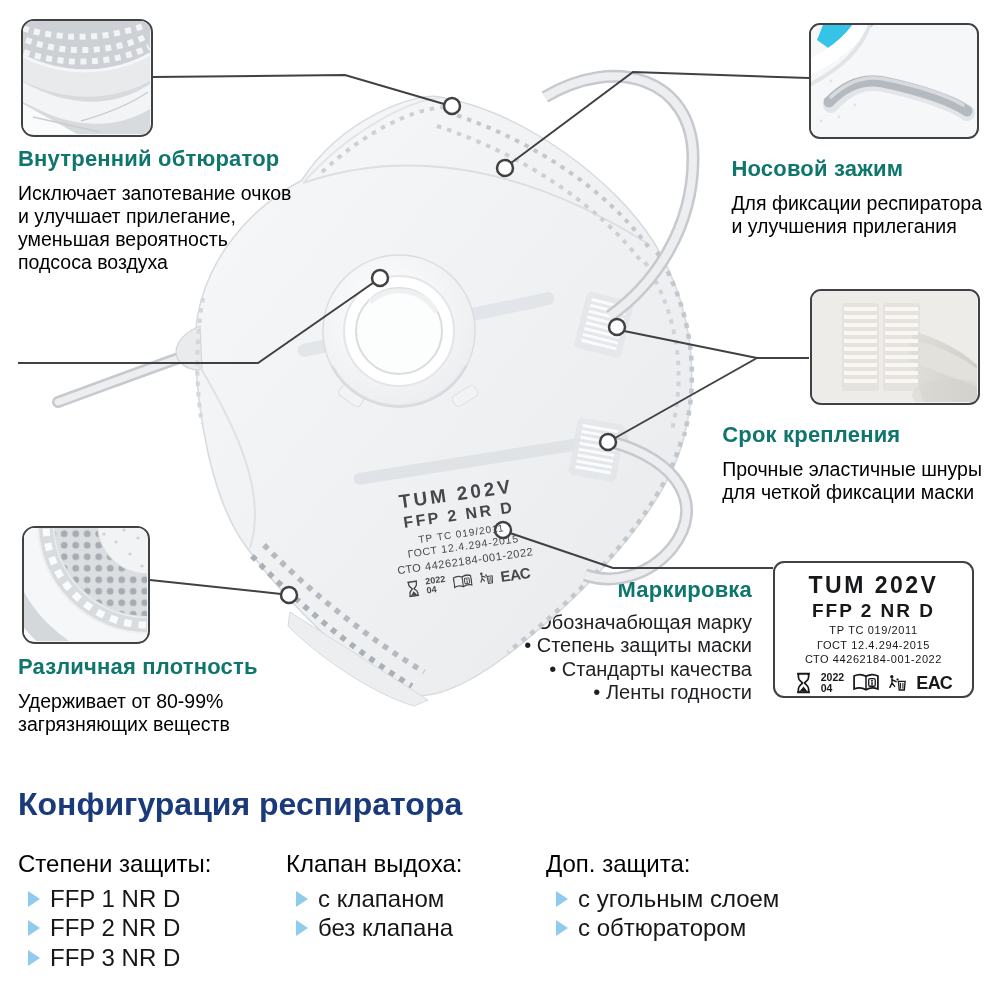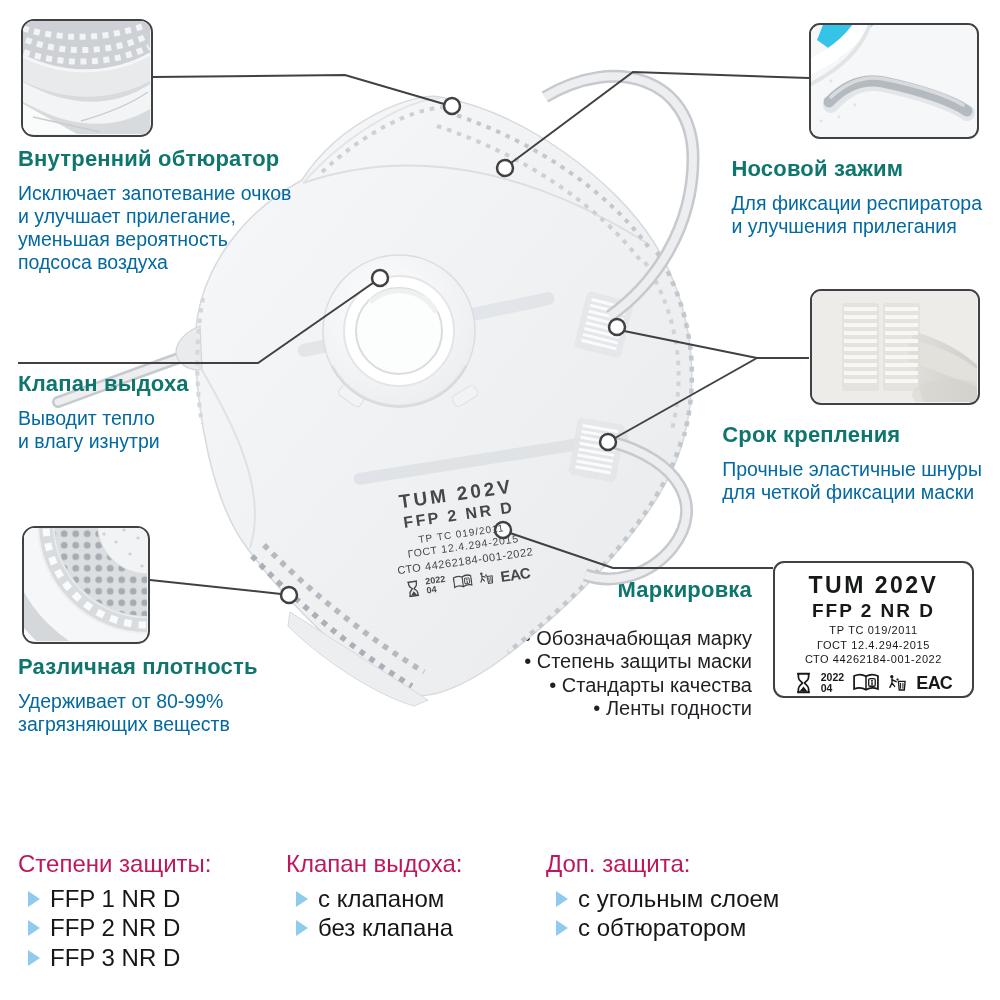--- a/index.html
+++ b/index.html
@@ -11,24 +11,24 @@
   
   .inset{
     position:absolute;border:2.5px solid #3f4143;border-radius:13px;
     overflow:hidden;background:#f4f5f6;box-sizing:border-box;
   }
   .inset svg{display:block;}
   
   .tb{position:absolute;}
   .tb.right{text-align:left;}
   .tb-title{font-size:22px;font-weight:700;color:#0f766e;margin-bottom:10px;letter-spacing:.2px;}
-  .tb-line{font-size:19.5px;line-height:23px;color:#0369a1;}
+  .tb-line{font-size:19.5px;line-height:23px;color:#000000;}
   
   .marking{position:absolute;right:248px;top:577px;width:320px;text-align:right;}
-  .marking .tb-title{margin-bottom:24px;}
+  .marking .tb-title{margin-bottom:8px;}
   .mk-item{font-size:20px;line-height:23.3px;color:#1f2023;}
   .mk-item::before{content:"• ";}
   
   .print{
     position:absolute;left:350px;top:483px;width:224px;text-align:center;
     transform:rotate(-8deg);transform-origin:50% 50%;color:#44474b;z-index:4;
   }
   .pr-model{font-size:19px;font-weight:700;letter-spacing:3px;line-height:22px;}
   .pr-class{font-size:16px;font-weight:700;letter-spacing:2.5px;line-height:20px;}
   .pr-std1{font-size:10px;letter-spacing:1px;line-height:13px;margin-top:2px;}
@@ -48,21 +48,21 @@
   .lb-class{font-size:19px;font-weight:700;letter-spacing:2px;line-height:24px;}
   .lb-std{font-size:11px;letter-spacing:.6px;line-height:14.6px;}
   .labelbox .icon-row{gap:9px;margin-top:5px;}
   .labelbox .ym{font-size:10.5px;}
   .labelbox .eac{font-size:18px;}
   
   .cfg-title{
     position:absolute;left:18px;top:786px;font-size:32px;font-weight:700;color:#1b3a7c;
   }
   .cfg-col{position:absolute;top:850px;}
-  .cfg-head{font-size:24px;color:#be185d;margin-bottom:6px;line-height:28px;}
+  .cfg-head{font-size:24px;color:#000000;margin-bottom:6px;line-height:28px;}
   .cfg-item{display:flex;align-items:center;height:29.5px;font-size:24px;color:#161618;padding-left:10px;}
   .tri{
     width:0;height:0;border-left:12px solid #8fcbec;
     border-top:8.5px solid transparent;border-bottom:8.5px solid transparent;
     margin-right:10px;flex:0 0 auto;
   }
 </style>
 </head>
 <body>
 
@@ -359,25 +359,20 @@
     <div class="tb-line">уменьшая вероятность</div>
     <div class="tb-line">подсоса воздуха</div>
   </div>
 
   <div class="tb right" style="right:18px;top:156px;z-index:3">
     <div class="tb-title">Носовой зажим</div>
     <div class="tb-line">Для фиксации респиратора</div>
     <div class="tb-line">и улучшения прилегания</div>
   </div>
 
-  <div class="tb" style="left:18px;top:371px;z-index:3">
-    <div class="tb-title">Клапан выдоха</div>
-    <div class="tb-line">Выводит тепло</div>
-    <div class="tb-line">и влагу изнутри</div>
-  </div>
 
   <div class="tb right" style="right:18px;top:422px;z-index:3">
     <div class="tb-title">Срок крепления</div>
     <div class="tb-line">Прочные эластичные шнуры</div>
     <div class="tb-line">для четкой фиксации маски</div>
   </div>
 
   <div class="tb" style="left:18px;top:654px;z-index:3">
     <div class="tb-title">Различная плотность</div>
     <div class="tb-line">Удерживает от 80-99%</div>
@@ -385,20 +380,21 @@
   </div>
 
   <div class="marking">
     <div class="tb-title">Маркировка</div>
     <div class="mk-item">Обозначабющая марку</div>
     <div class="mk-item">Степень защиты маски</div>
     <div class="mk-item">Стандарты качества</div>
     <div class="mk-item">Ленты годности</div>
   </div>
 
+  <div class="cfg-title">Конфигурация респиратора</div>
 
   <div class="cfg-col" style="left:18px">
     <div class="cfg-head">Степени защиты:</div>
     <div class="cfg-item">
         <span class="tri"></span>
         <span>FFP 1 NR D</span>
       </div>
     <div class="cfg-item">
         <span class="tri"></span>
         <span>FFP 2 NR D</span>

